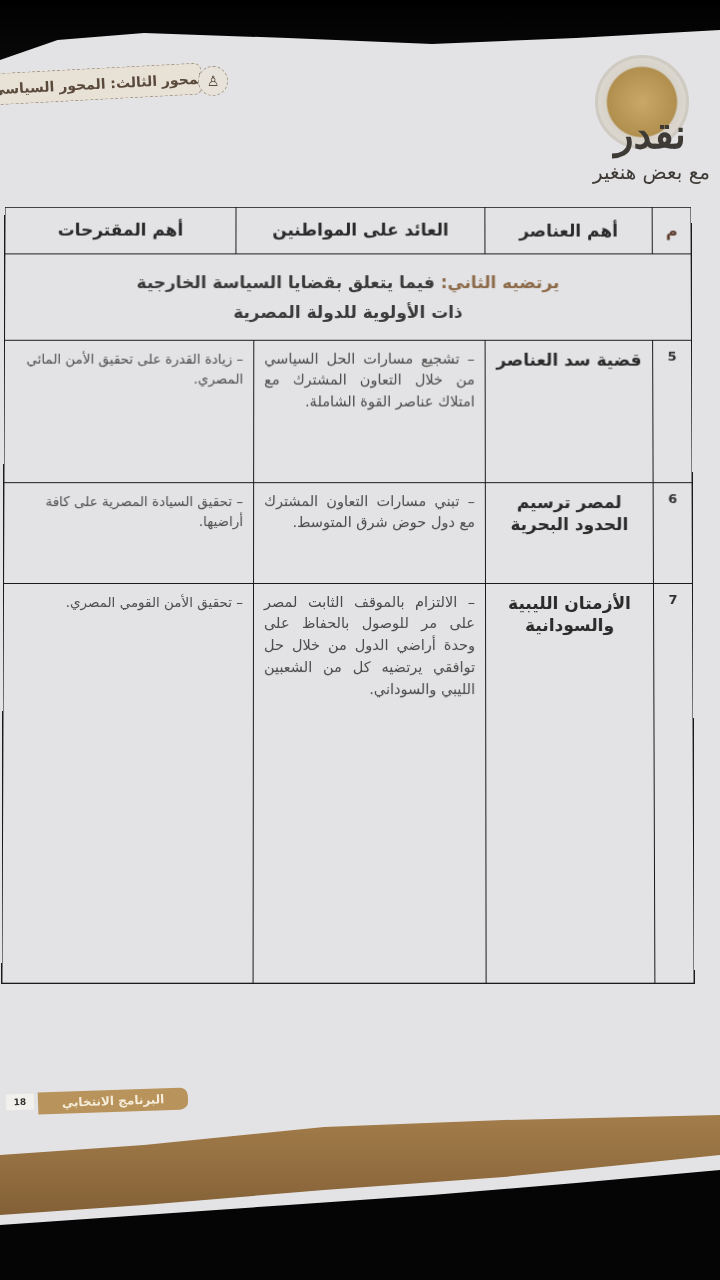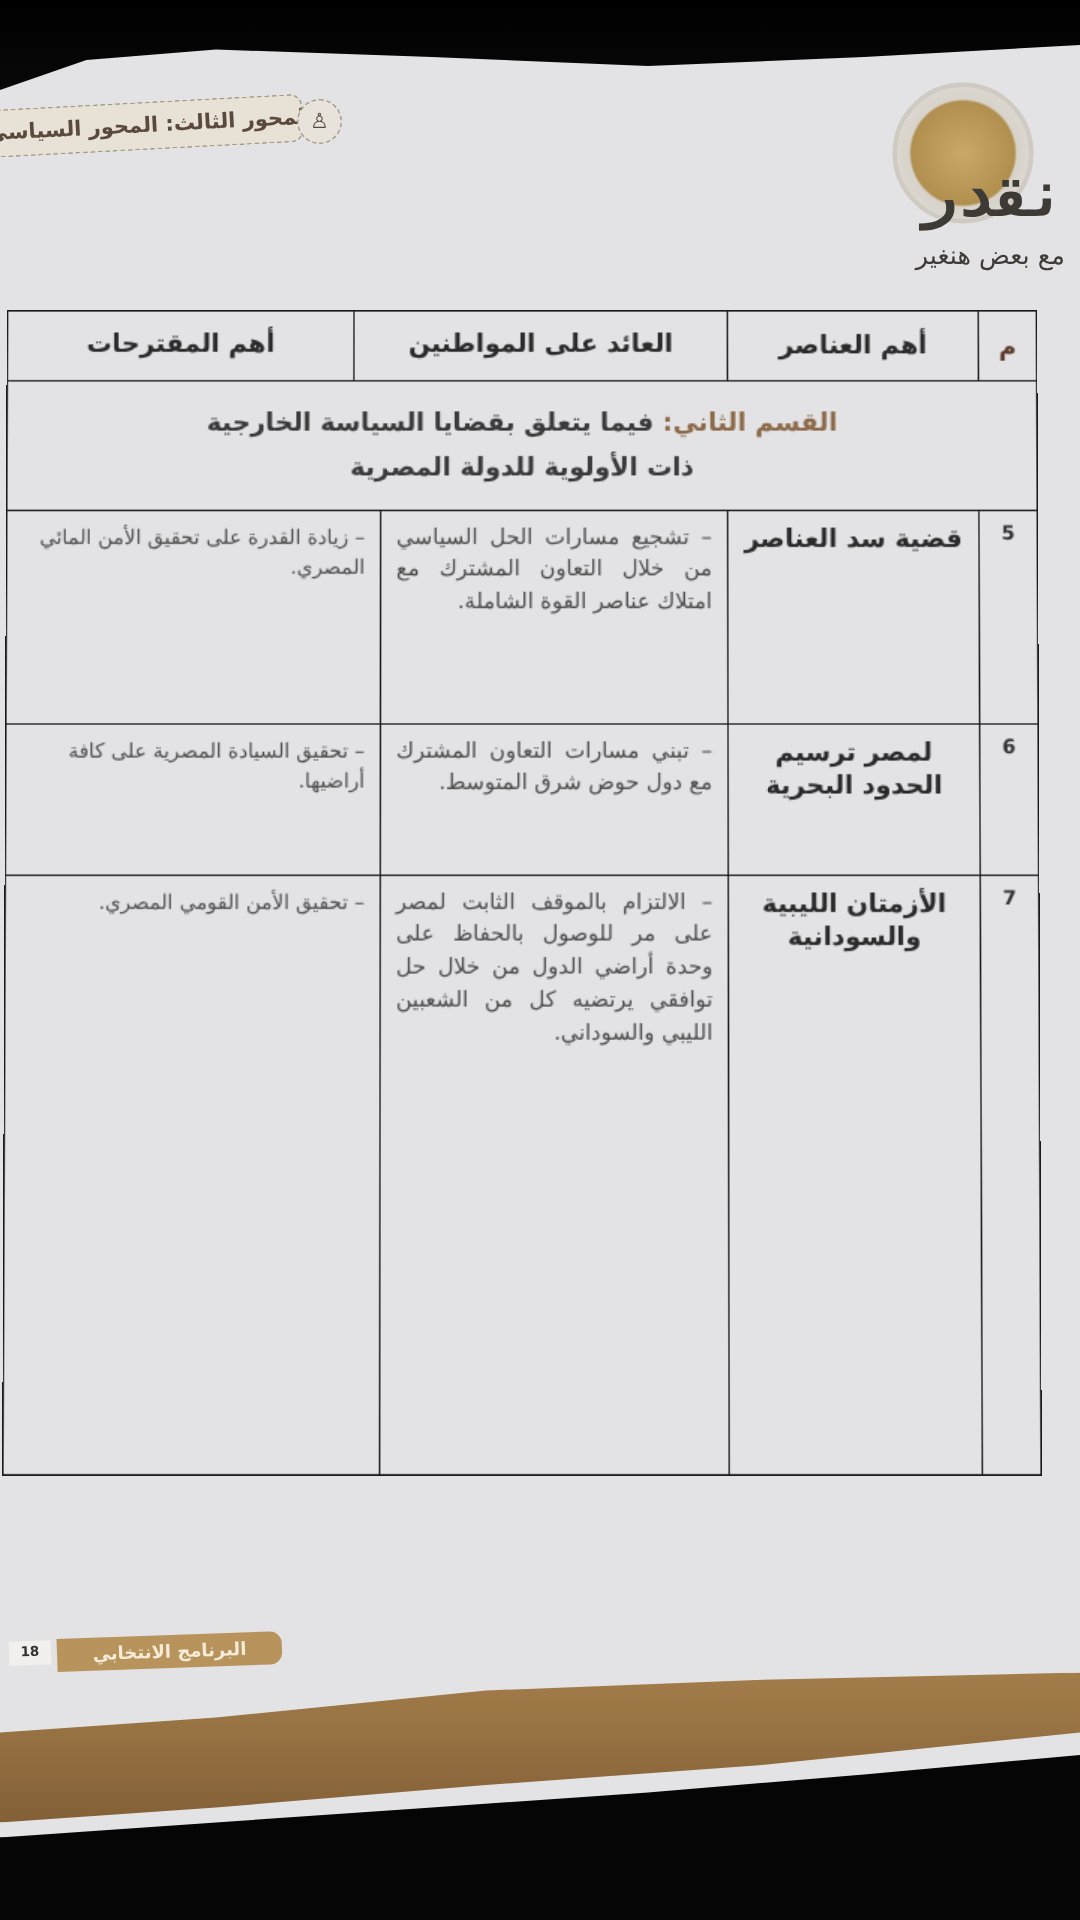--- a/index.html
+++ b/index.html
@@ -35,27 +35,27 @@
   }
   
   .logo {
     position: absolute; left: 595px; top: 55px; width: 90px; height: 90px;
   }
   .logo-seal {
     position: absolute; left: 0; top: 0; width: 88px; height: 88px; border-radius: 50%;
     border: 3px solid #cfcac2; background: radial-gradient(circle, #c9a868 0%, #b18f4f 55%, #d8d3ca 58%, #e4e0d8 100%);
   }
   .logo-title {
-    position: absolute; left: 590px; top: 115px; width: 120px; text-align: right;
+    position: absolute; left: 590px; top: 115px; width: 120px; text-align: center;
     font-size: 40px; font-weight: bold; color: #3e3a36; direction: rtl; line-height: 1;
-    font-family: Liberation Mono, monospace;
+    font-family: Liberation Serif, serif;
   }
   .logo-sub {
     position: absolute; left: 590px; top: 160px; width: 120px; text-align: right;
-    font-size: 17px; color: #3e3a36; direction: rtl;
+    font-size: 20px; color: #3e3a36; direction: rtl;
     font-family: "DejaVu Serif", serif;
   }
   
   .table {
     position: absolute; left: 3px; top: 205px; width: 690px;
     direction: rtl;
     transform: perspective(1500px) rotateX(1deg);
   }
   .row { display: flex; border-bottom: 1.6px solid #1a1a1a; }
   .row.head { border-top: 1.6px solid #1a1a1a; height: 46px; }
@@ -116,21 +116,21 @@
   <div class="table">
     <div class="row head">
       <div class="cell c-num">م</div>
       <div class="cell c-el">أهم العناصر</div>
       <div class="cell c-ben">العائد على المواطنين</div>
       <div class="cell c-prop">أهم المقترحات</div>
     </div>
 
     <div class="row">
       <div class="section">
-        <span class="accent">القسم الثاني:</span>
+        <span class="accent">يرتضيه الثاني:</span>
         <span class="rest">فيما يتعلق بقضايا السياسة الخارجية</span><br>
         <span class="rest">ذات الأولوية للدولة المصرية</span>
       </div>
     </div>
 
     <div class="row r5">
       <div class="cell c-num">5</div>
       <div class="cell c-el">قضية سد العناصر</div>
       <div class="cell c-prop">
         <p class="bullet">– تشجيع مسارات الحل السياسي من خلال التعاون المشترك مع امتلاك عناصر القوة الشاملة.</p>

